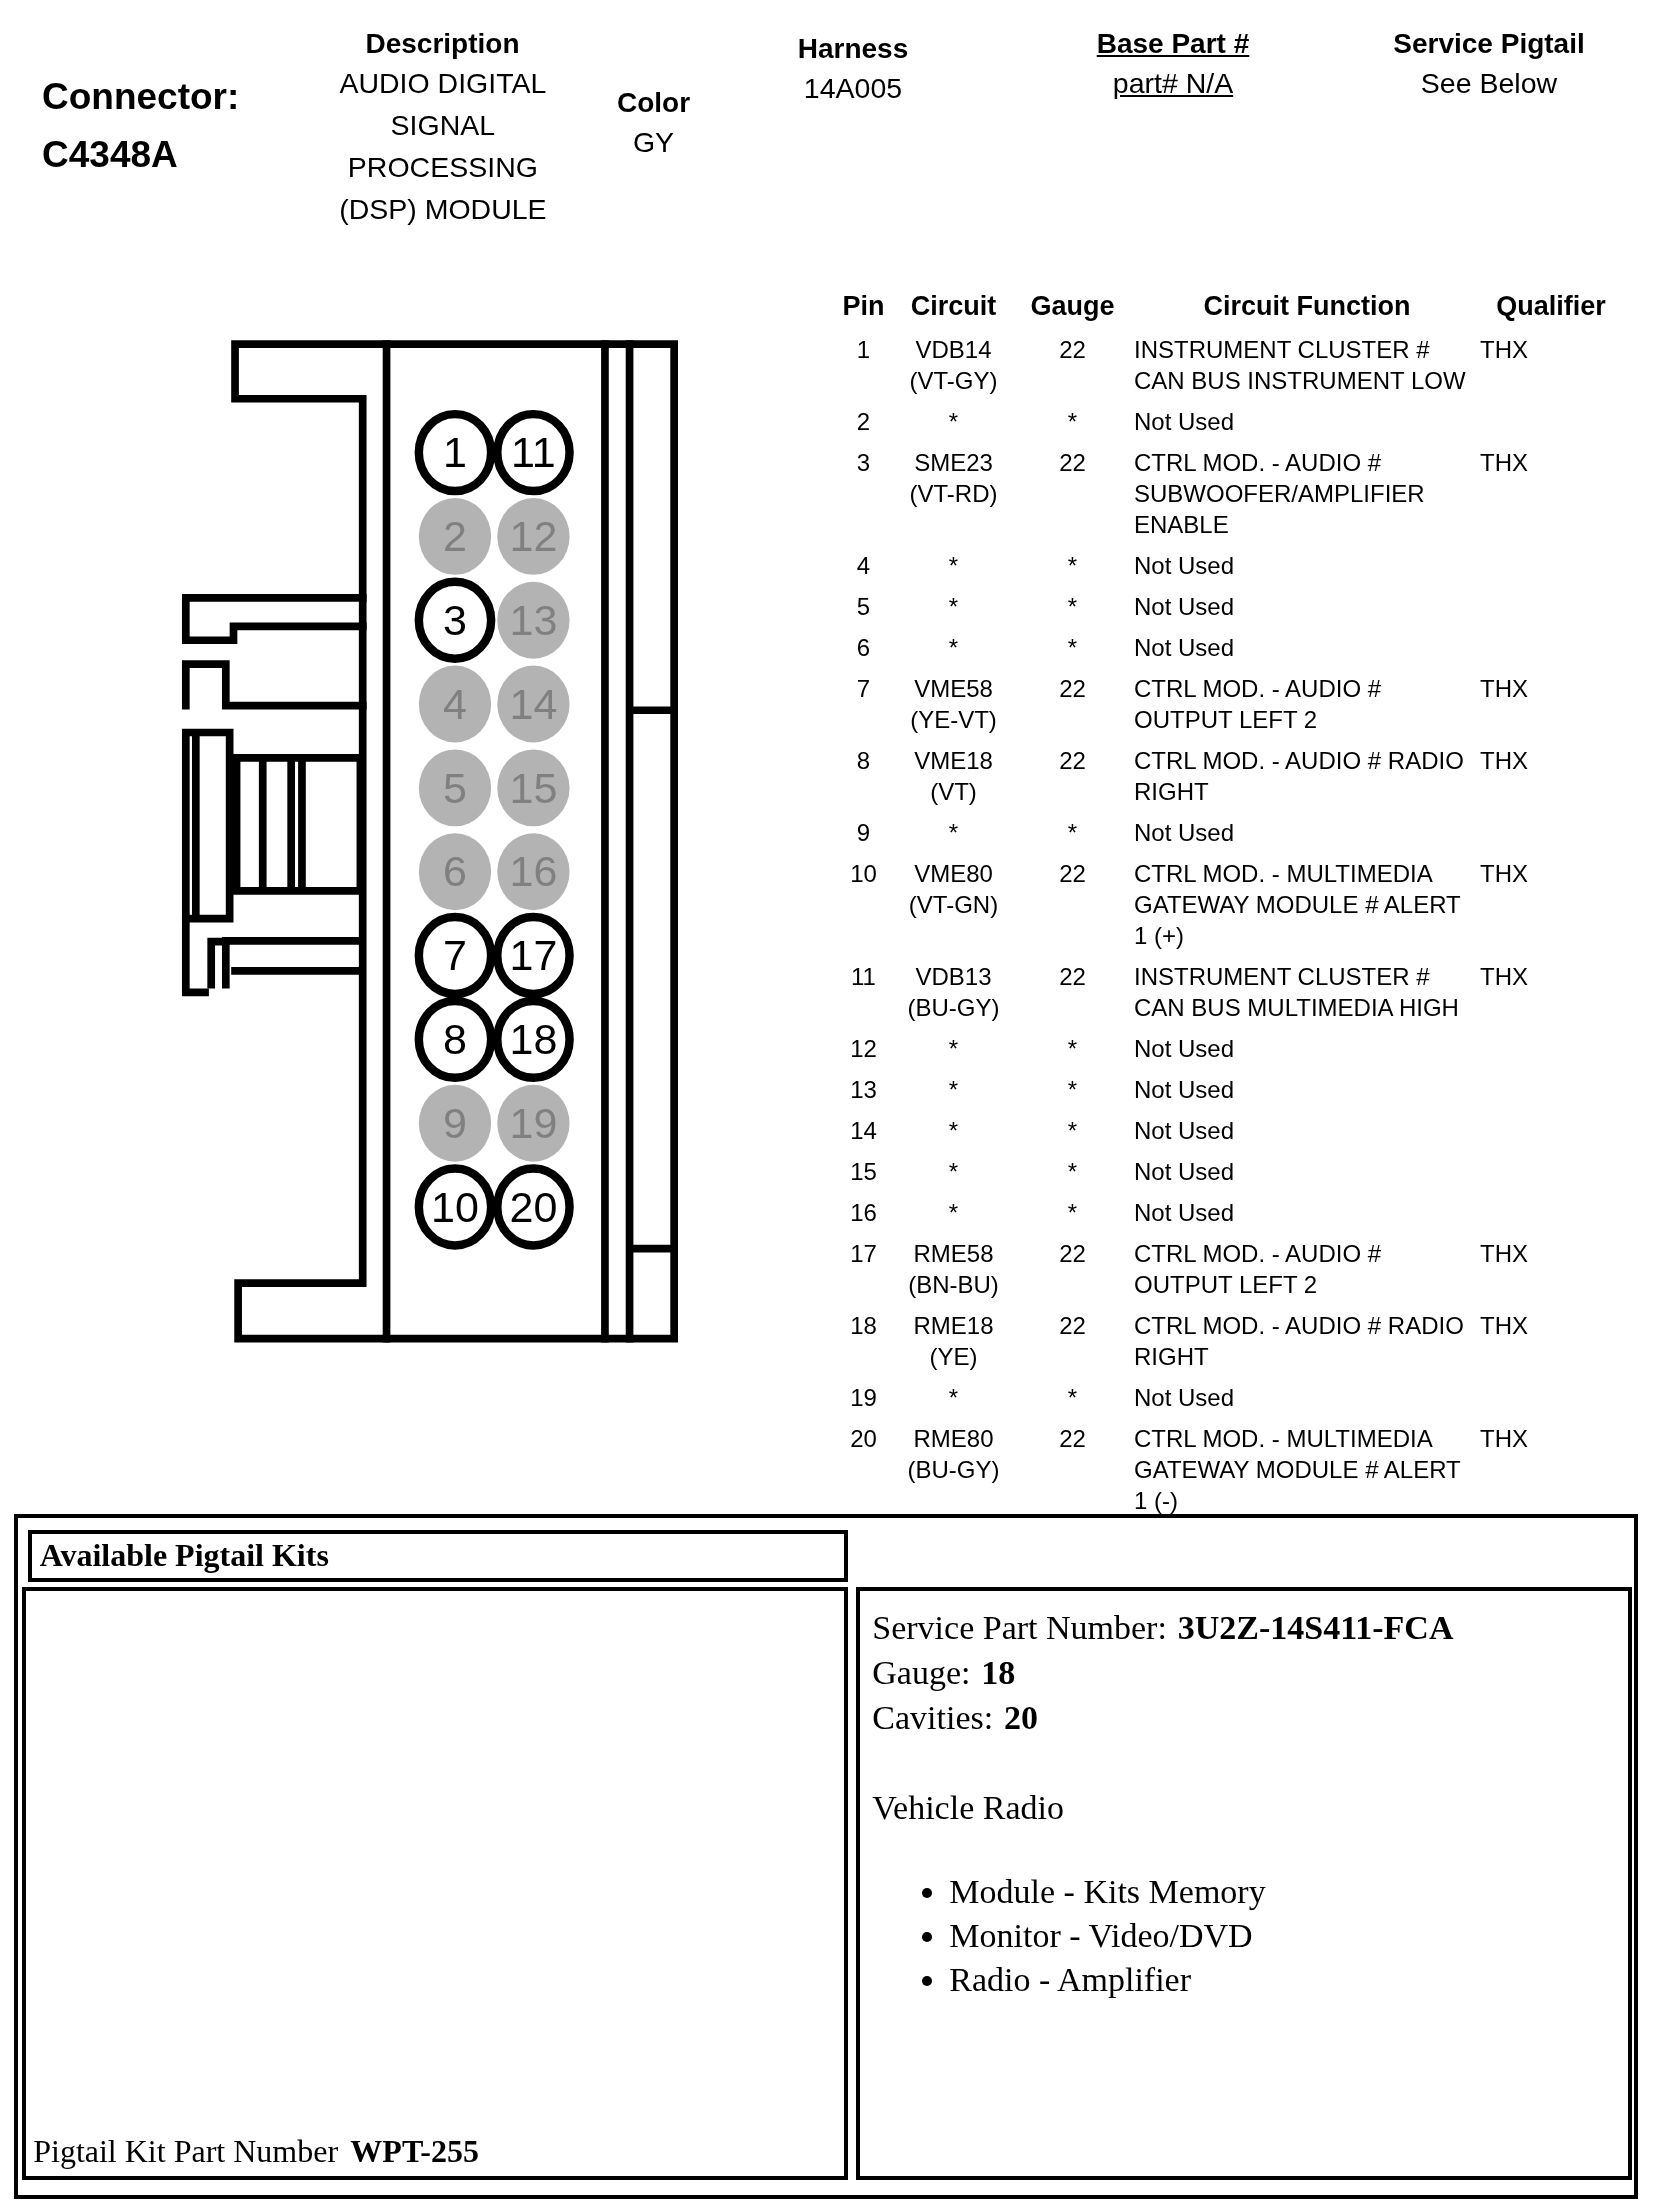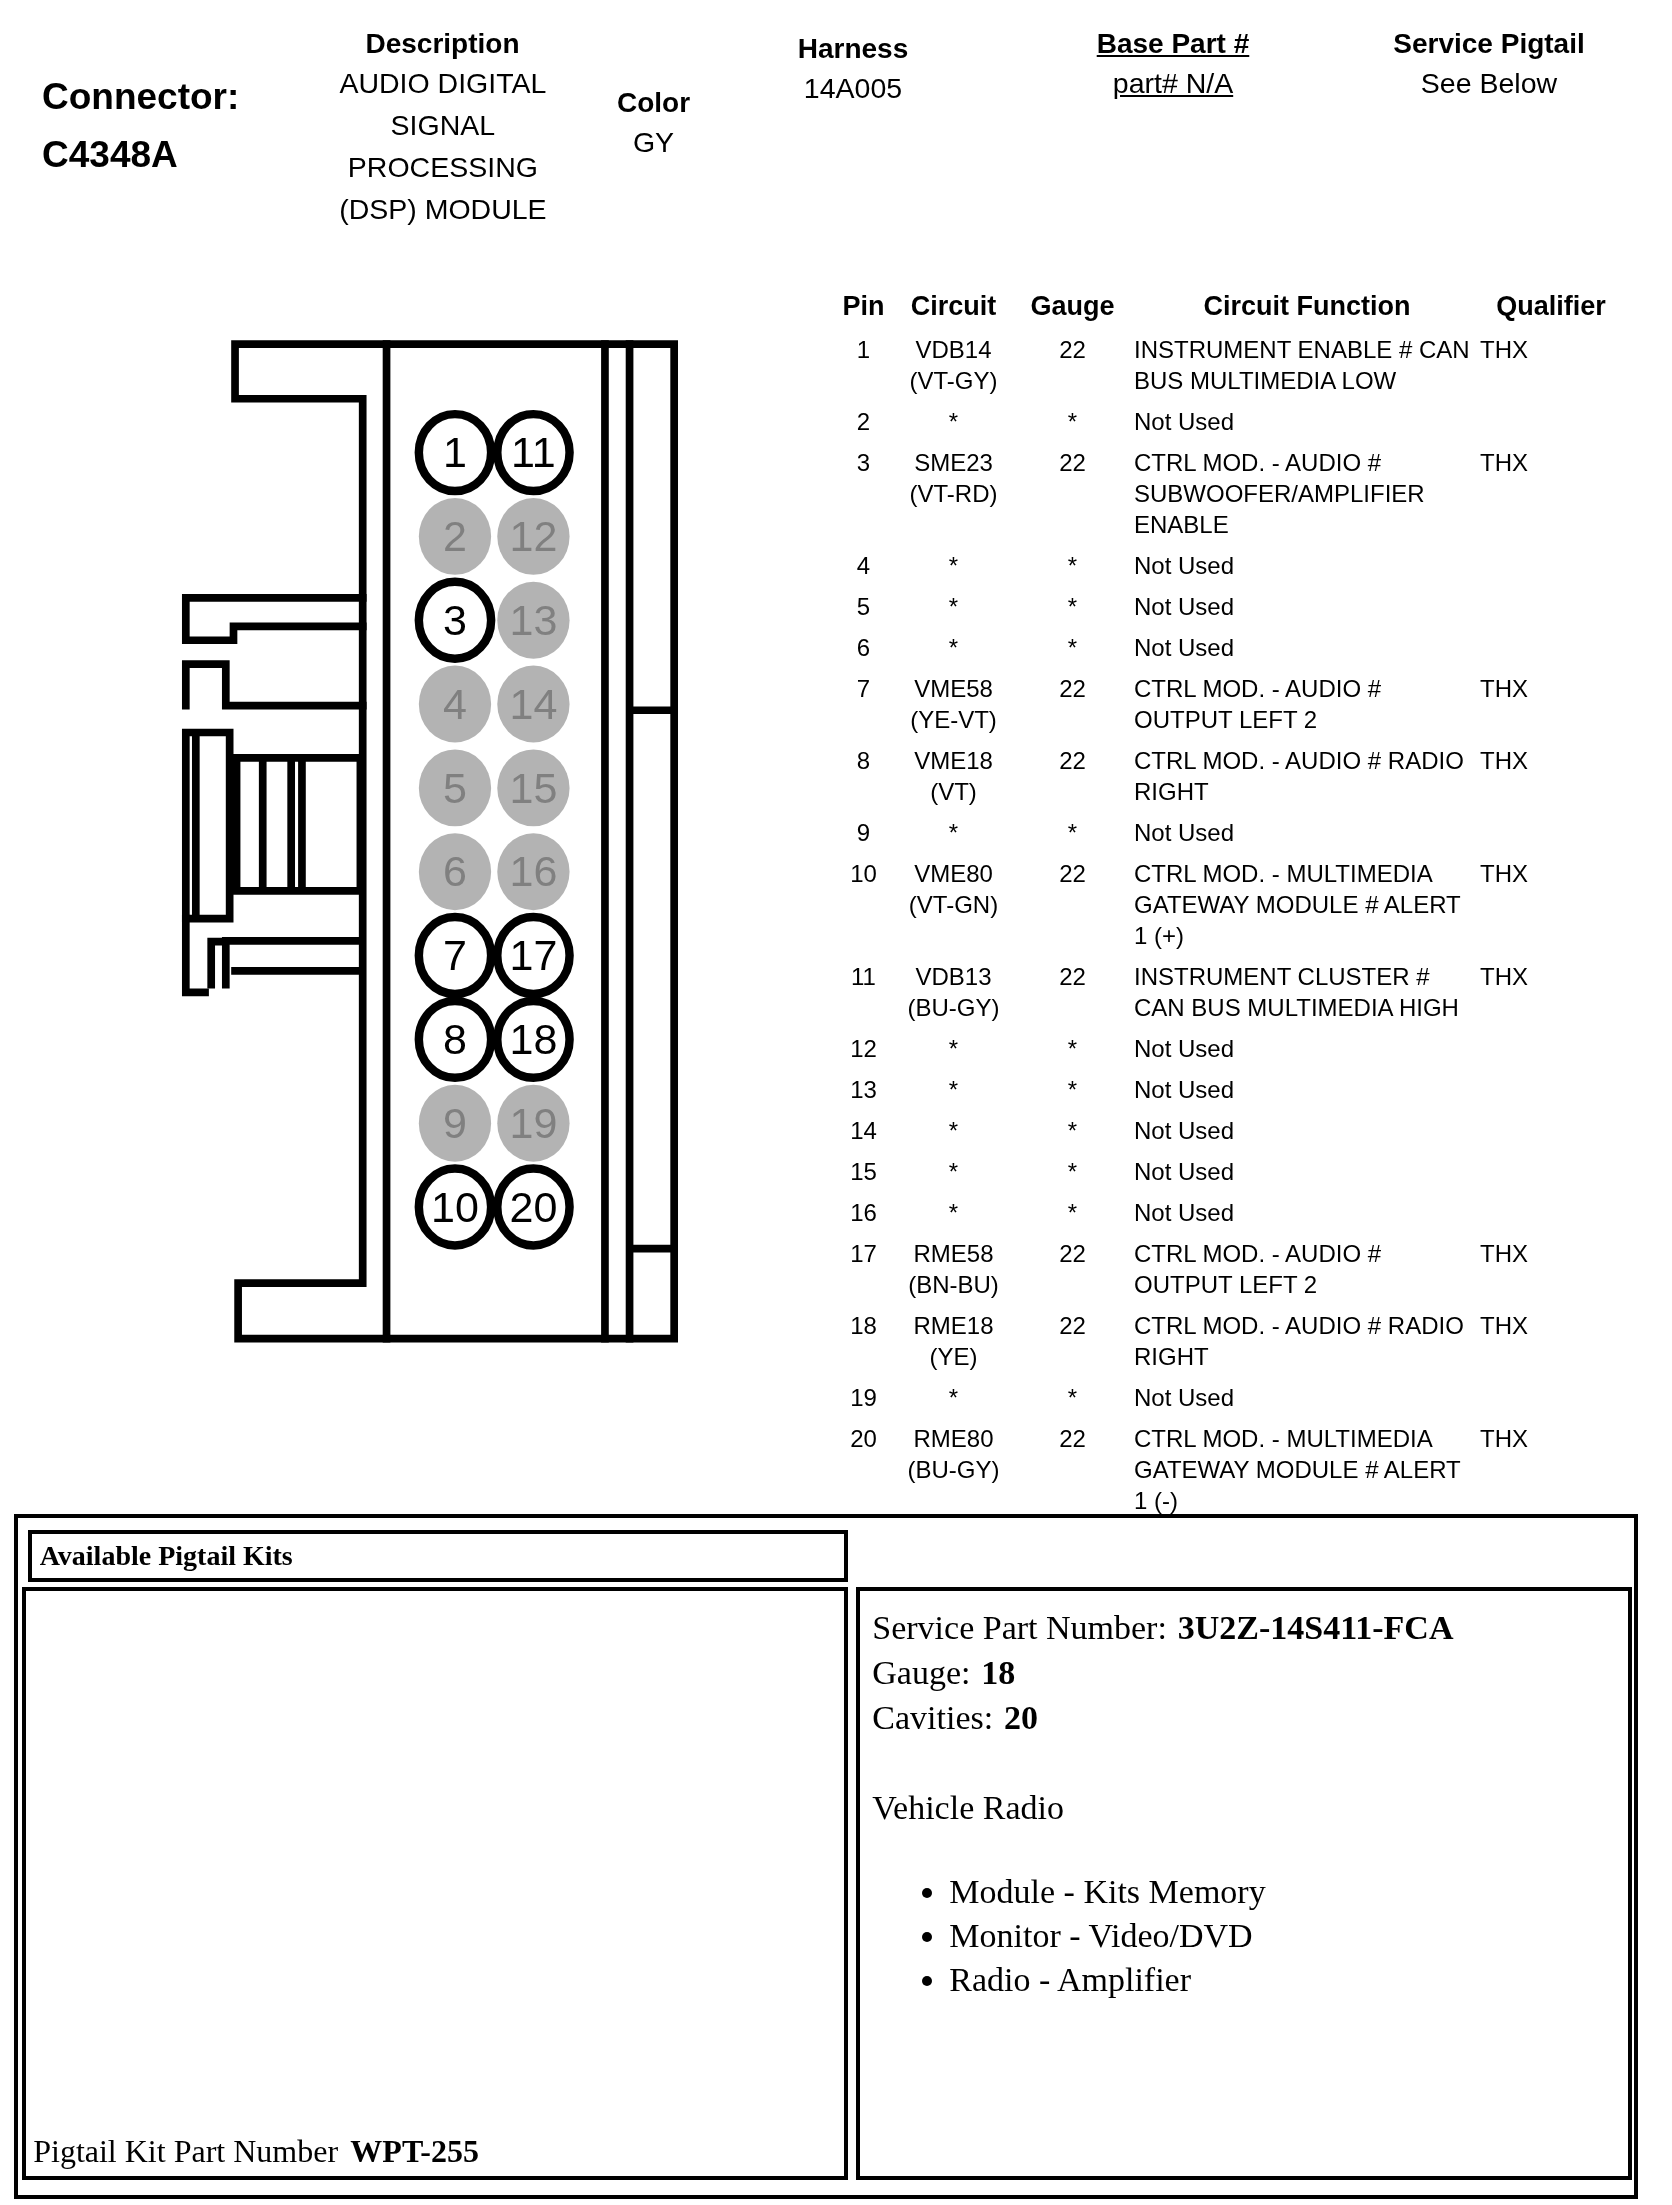--- a/index.html
+++ b/index.html
@@ -30,21 +30,21 @@
   table.pintable col.c-qual{width:142px;}
   table.pintable th{font-size:27px;font-weight:bold;padding:0 0 12.3px 0;vertical-align:top;}
   table.pintable td{font-size:24px;line-height:31px;vertical-align:top;padding:0 0 10px 0;}
   td.pin,td.circuit,td.gauge,th.c{text-align:center;}
   td.func,td.qual{text-align:left;}
   td.qual{padding-left:31px;}
   
   .box{position:absolute;border:4.6px solid #000;background:#fff;box-sizing:border-box;}
   .outer-box{left:14px;top:1514px;width:1624px;height:685px;}
   .kits-title-box{left:28px;top:1530px;width:820px;height:52px;}
-  .kits-title-box .t{font-family:"Liberation Serif",serif;font-weight:bold;font-size:28px;line-height:43px;padding-left:7.7px;}
+  .kits-title-box .t{font-family:"Liberation Serif",serif;font-weight:bold;font-size:32px;line-height:43px;padding-left:7.7px;}
   .left-cell{left:21.5px;top:1587px;width:826px;height:593px;}
   .right-cell{left:856px;top:1587px;width:776px;height:593px;}
   .serif{font-family:"Liberation Serif",serif;}
   .right-cell .content{padding:14px 0 0 12.3px;font-size:34px;line-height:45px;}
   .spec-line .val{font-weight:bold;margin-left:10.8px;text-align:center;}
   .vehicle-uses-label{margin-top:45px;}
   ul.uses{margin:40px 0 0 46px;padding:0 0 0 31px;}
   ul.uses li{font-size:34px;line-height:44px;margin:0;}
   .kit-part{position:absolute;left:7.7px;bottom:6.2px;font-size:32px;white-space:nowrap;}
   .kit-part .val{font-weight:bold;margin-left:12.3px;}
@@ -160,21 +160,21 @@
     </tr>
   </thead>
   <tbody>
       <tr>
         <td class="pin">1</td>
         <td class="circuit">
           <div>VDB14</div>
           <div>(VT-GY)</div>
         </td>
         <td class="gauge">22</td>
-        <td class="func">INSTRUMENT ENABLE # CAN BUS MULTIMEDIA LOW</td>
+        <td class="func">INSTRUMENT CLUSTER # CAN BUS INSTRUMENT LOW</td>
         <td class="qual">THX</td>
       </tr>
       <tr>
         <td class="pin">2</td>
         <td class="circuit">
           <div>*</div>
         </td>
         <td class="gauge">*</td>
         <td class="func">Not Used</td>
         <td class="qual"></td>

